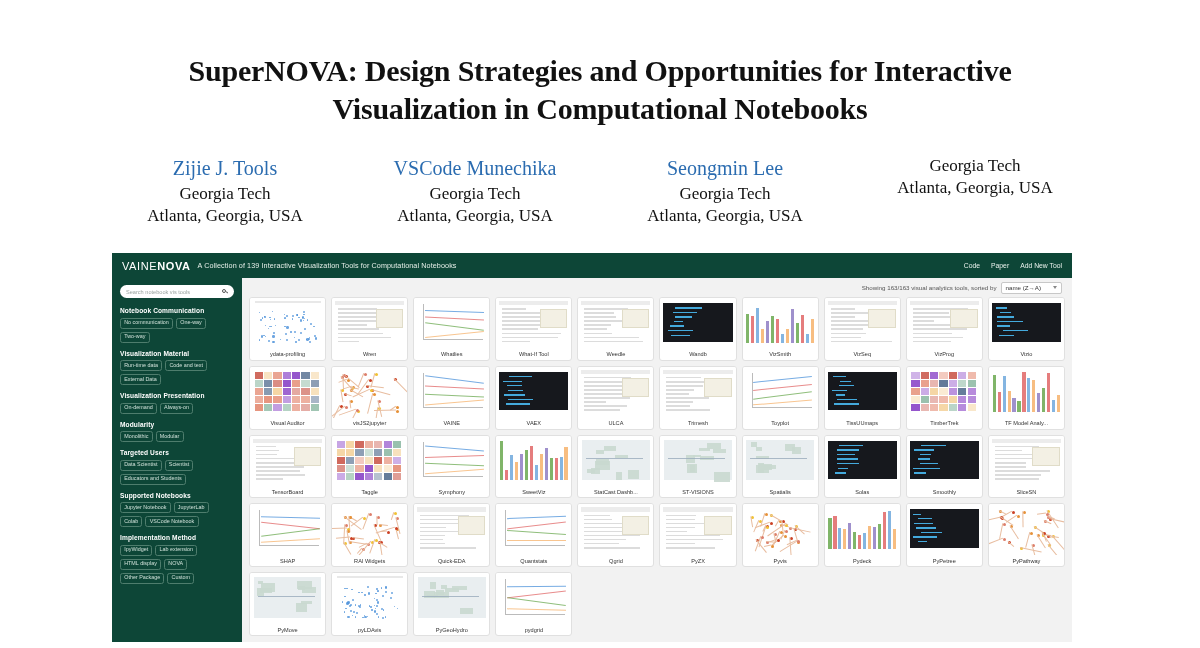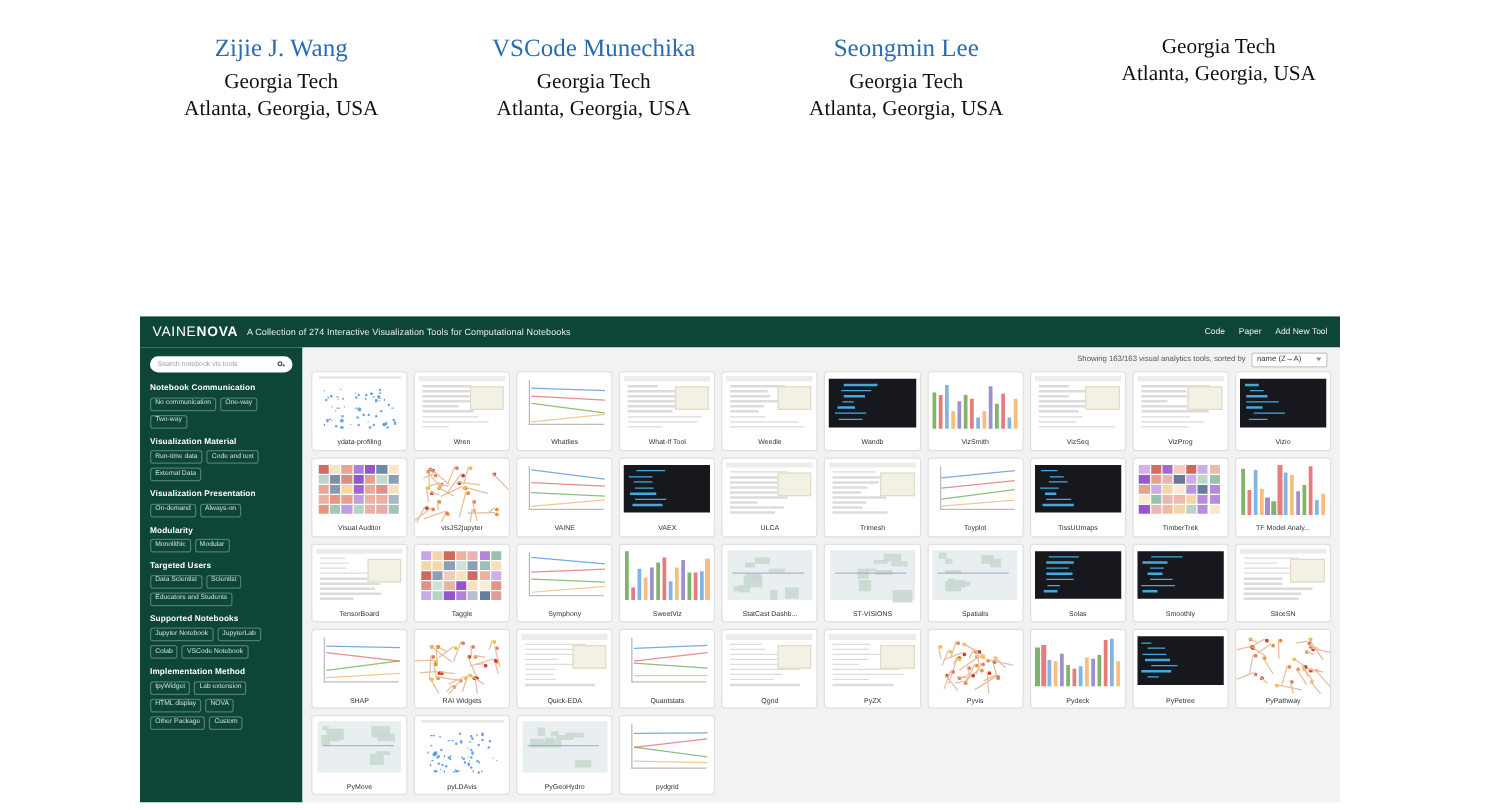--- a/index.html
+++ b/index.html
@@ -111,24 +111,28 @@
   .card-label{
     height:11px;display:flex;align-items:center;justify-content:center;
     font-size:5.6px;color:#333;white-space:nowrap;overflow:hidden;
     text-overflow:ellipsis;padding:0 1px;flex:0 0 11px;
   }
 </style>
 </head>
 <body>
 
 <div class="paper">
+  <div class="title">
+    <div>SuperNOVA: Design Strategies and Opportunities for Interactive</div>
+    <div>Visualization in Computational Notebooks</div>
+  </div>
 
   <div class="authors">
     <div class="author">
-      <div class="name">Zijie J. Wang</div>
+      <div class="name">Zijie J. Tools</div>
       <div class="aff">Georgia Tech</div>
       <div class="loc">Atlanta, Georgia, USA</div>
     </div>
     <div class="author">
       <div class="name">VSCode Munechika</div>
       <div class="aff">Georgia Tech</div>
       <div class="loc">Atlanta, Georgia, USA</div>
     </div>
     <div class="author">
       <div class="name">Seongmin Lee</div>
@@ -141,21 +145,21 @@
     </div>
   </div>
 </div>
 
 <div class="figure">
 
   <div class="app-header">
     <div class="logo">
       <span class="lite">VAINE</span><span class="bold">NOVA</span>
     </div>
-    <div class="tagline">A Collection of 274 Interactive Visualization Tools for Computational Notebooks</div>
+    <div class="tagline">A Collection of 139 Interactive Visualization Tools for Computational Notebooks</div>
     <div class="hdr-links">
       <span>Code</span>
       <span>Paper</span>
       <span>Add New Tool</span>
     </div>
   </div>
 
   <div class="app-body">
 
     <div class="sidebar">

